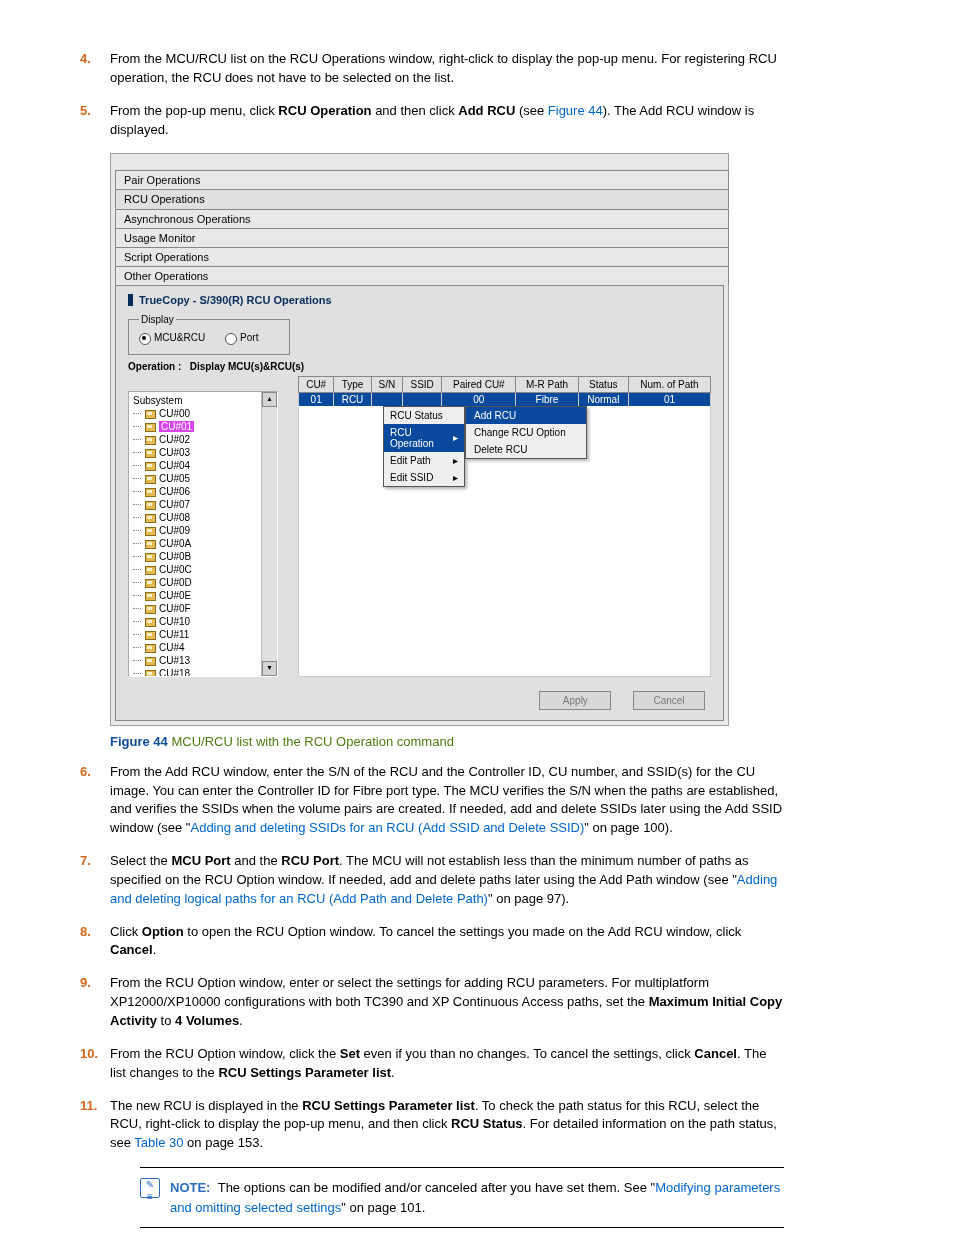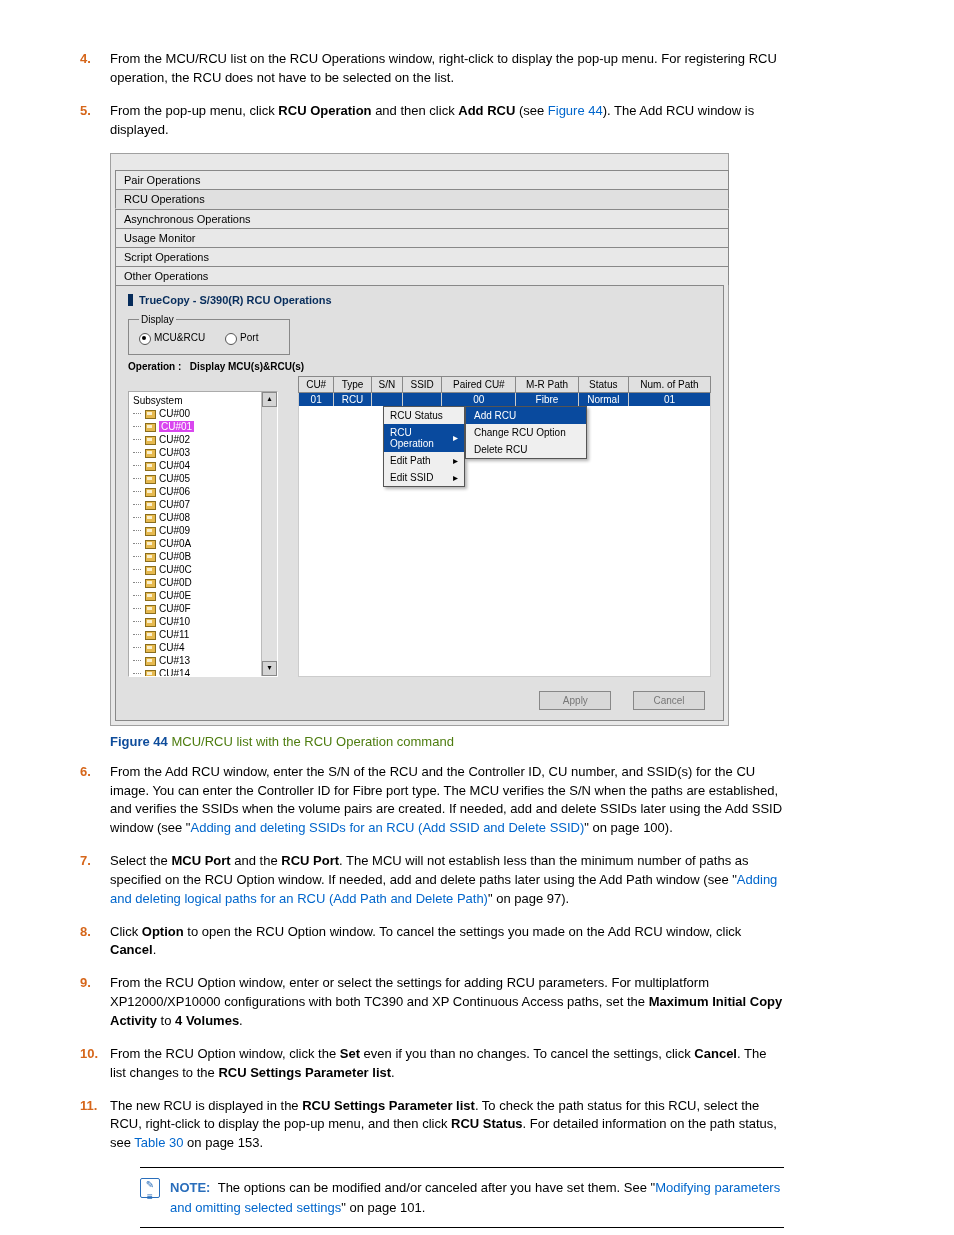--- a/index.html
+++ b/index.html
@@ -102,21 +102,21 @@
               <div class="tree-item"><span class="node-icon"></span><span class="lbl">CU#0A</span></div>
               <div class="tree-item"><span class="node-icon"></span><span class="lbl">CU#0B</span></div>
               <div class="tree-item"><span class="node-icon"></span><span class="lbl">CU#0C</span></div>
               <div class="tree-item"><span class="node-icon"></span><span class="lbl">CU#0D</span></div>
               <div class="tree-item"><span class="node-icon"></span><span class="lbl">CU#0E</span></div>
               <div class="tree-item"><span class="node-icon"></span><span class="lbl">CU#0F</span></div>
               <div class="tree-item"><span class="node-icon"></span><span class="lbl">CU#10</span></div>
               <div class="tree-item"><span class="node-icon"></span><span class="lbl">CU#11</span></div>
               <div class="tree-item"><span class="node-icon"></span><span class="lbl">CU#4</span></div>
               <div class="tree-item"><span class="node-icon"></span><span class="lbl">CU#13</span></div>
-              <div class="tree-item"><span class="node-icon"></span><span class="lbl">CU#14</span></div>
+              <div class="tree-item"><span class="node-icon"></span><span class="lbl">CU#18</span></div>
             </div>
         <div class="scroll-track">
           <div class="scroll-btn" style="top:0">▴</div>
           <div class="scroll-btn" style="bottom:0">▾</div>
         </div>
       </div>
 
       <div class="table-area">
         <table class="rcu-table">
           <tbody>

